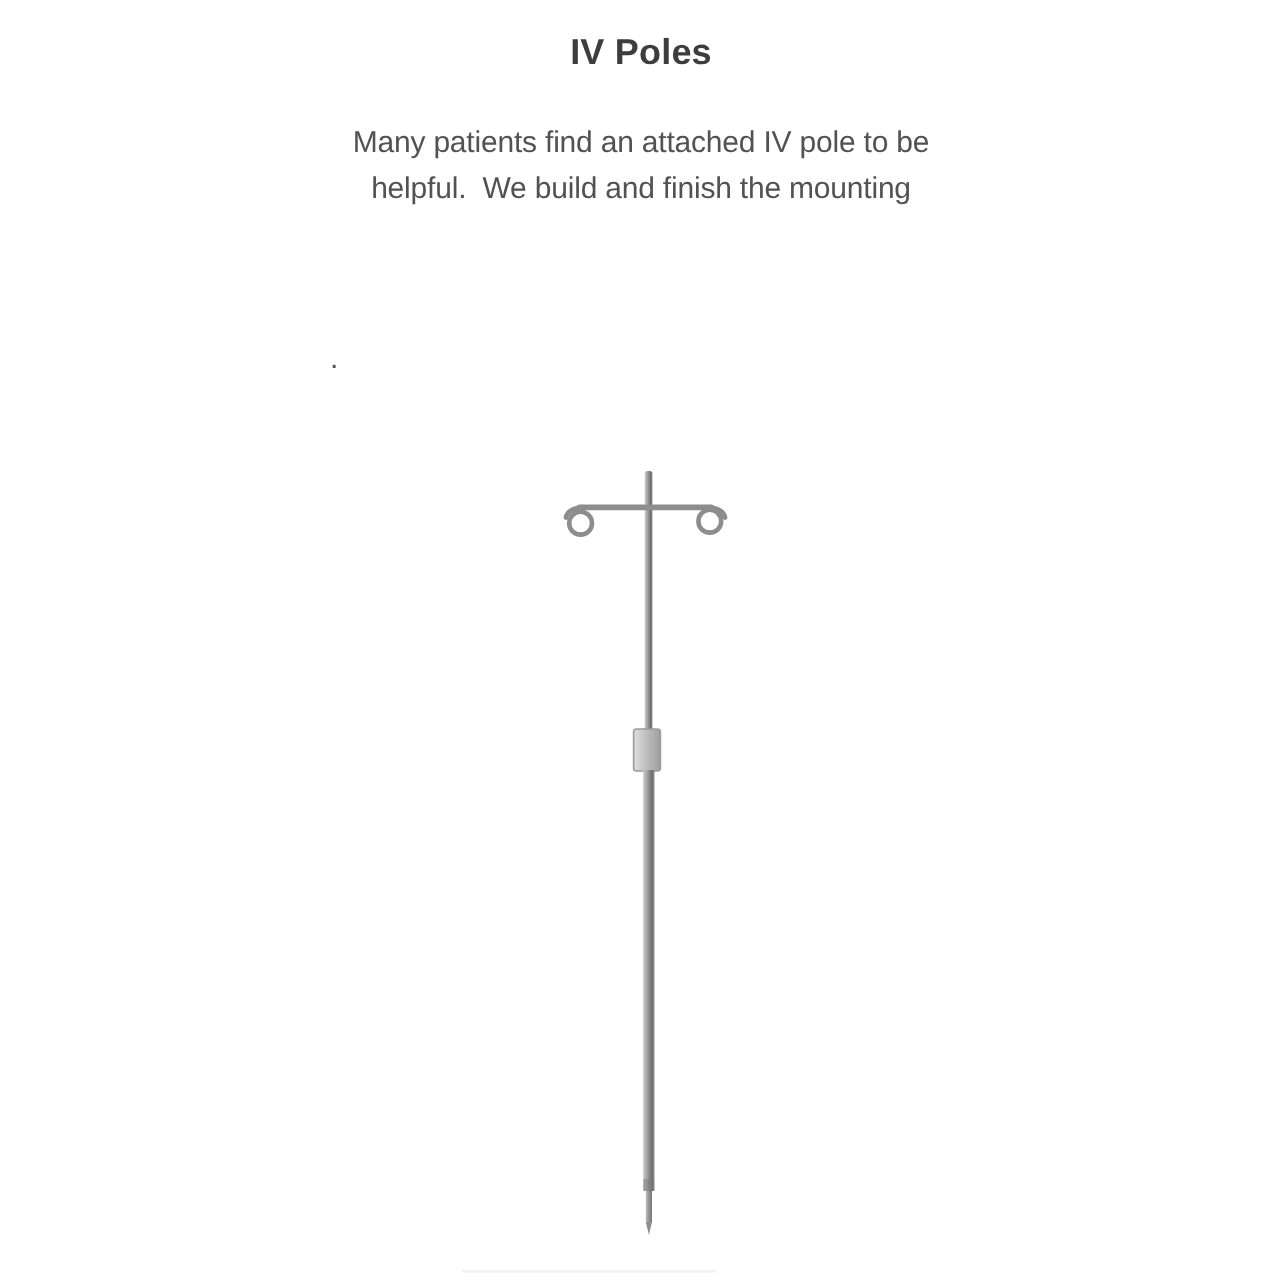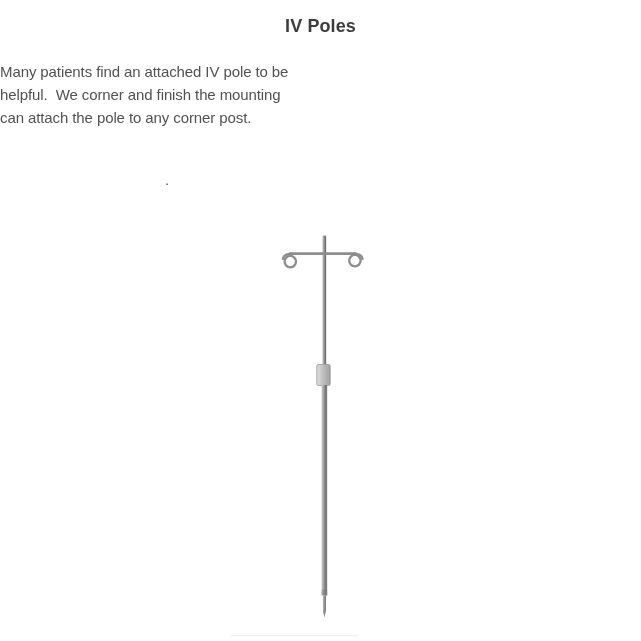--- a/index.html
+++ b/index.html
@@ -22,20 +22,21 @@
     font-weight: bold;
     line-height: 22px;
     color: #3d3d3d;
     letter-spacing: 0.1px;
   }
   .intro {
     position: absolute;
     top: 60px;
     left: 0;
     width: 641px;
+    text-align: center;
   }
   .intro-line {
     font-size: 15px;
     line-height: 23px;
     color: #525252;
     white-space: pre-wrap;
     letter-spacing: -0.1px;
   }
   .stray-period {
     position: absolute;
@@ -57,22 +58,21 @@
 </style>
 </head>
 <body>
 
 <div class="page">
 
   <h2 class="page-title">IV Poles</h2>
 
   <div class="intro">
     <div class="intro-line">Many patients find an attached IV pole to be</div>
-    <div class="intro-line">helpful.  We corner and finish the mounting</div>
-    <div class="intro-line">can attach the pole to any corner post.</div>
+    <div class="intro-line">helpful.  We build and finish the mounting</div>
   </div>
 
   <span class="stray-period">.</span>
 
   <figure class="pole-figure">
     <svg width="641" height="641" viewBox="0 0 641 641" xmlns="http://www.w3.org/2000/svg">
       <defs>
         <linearGradient id="chromeMain" x1="0" y1="0" x2="1" y2="0">
           <stop offset="0" stop-color="#c9c9c9"></stop>
           <stop offset="0.3" stop-color="#a9a9a9"></stop>

